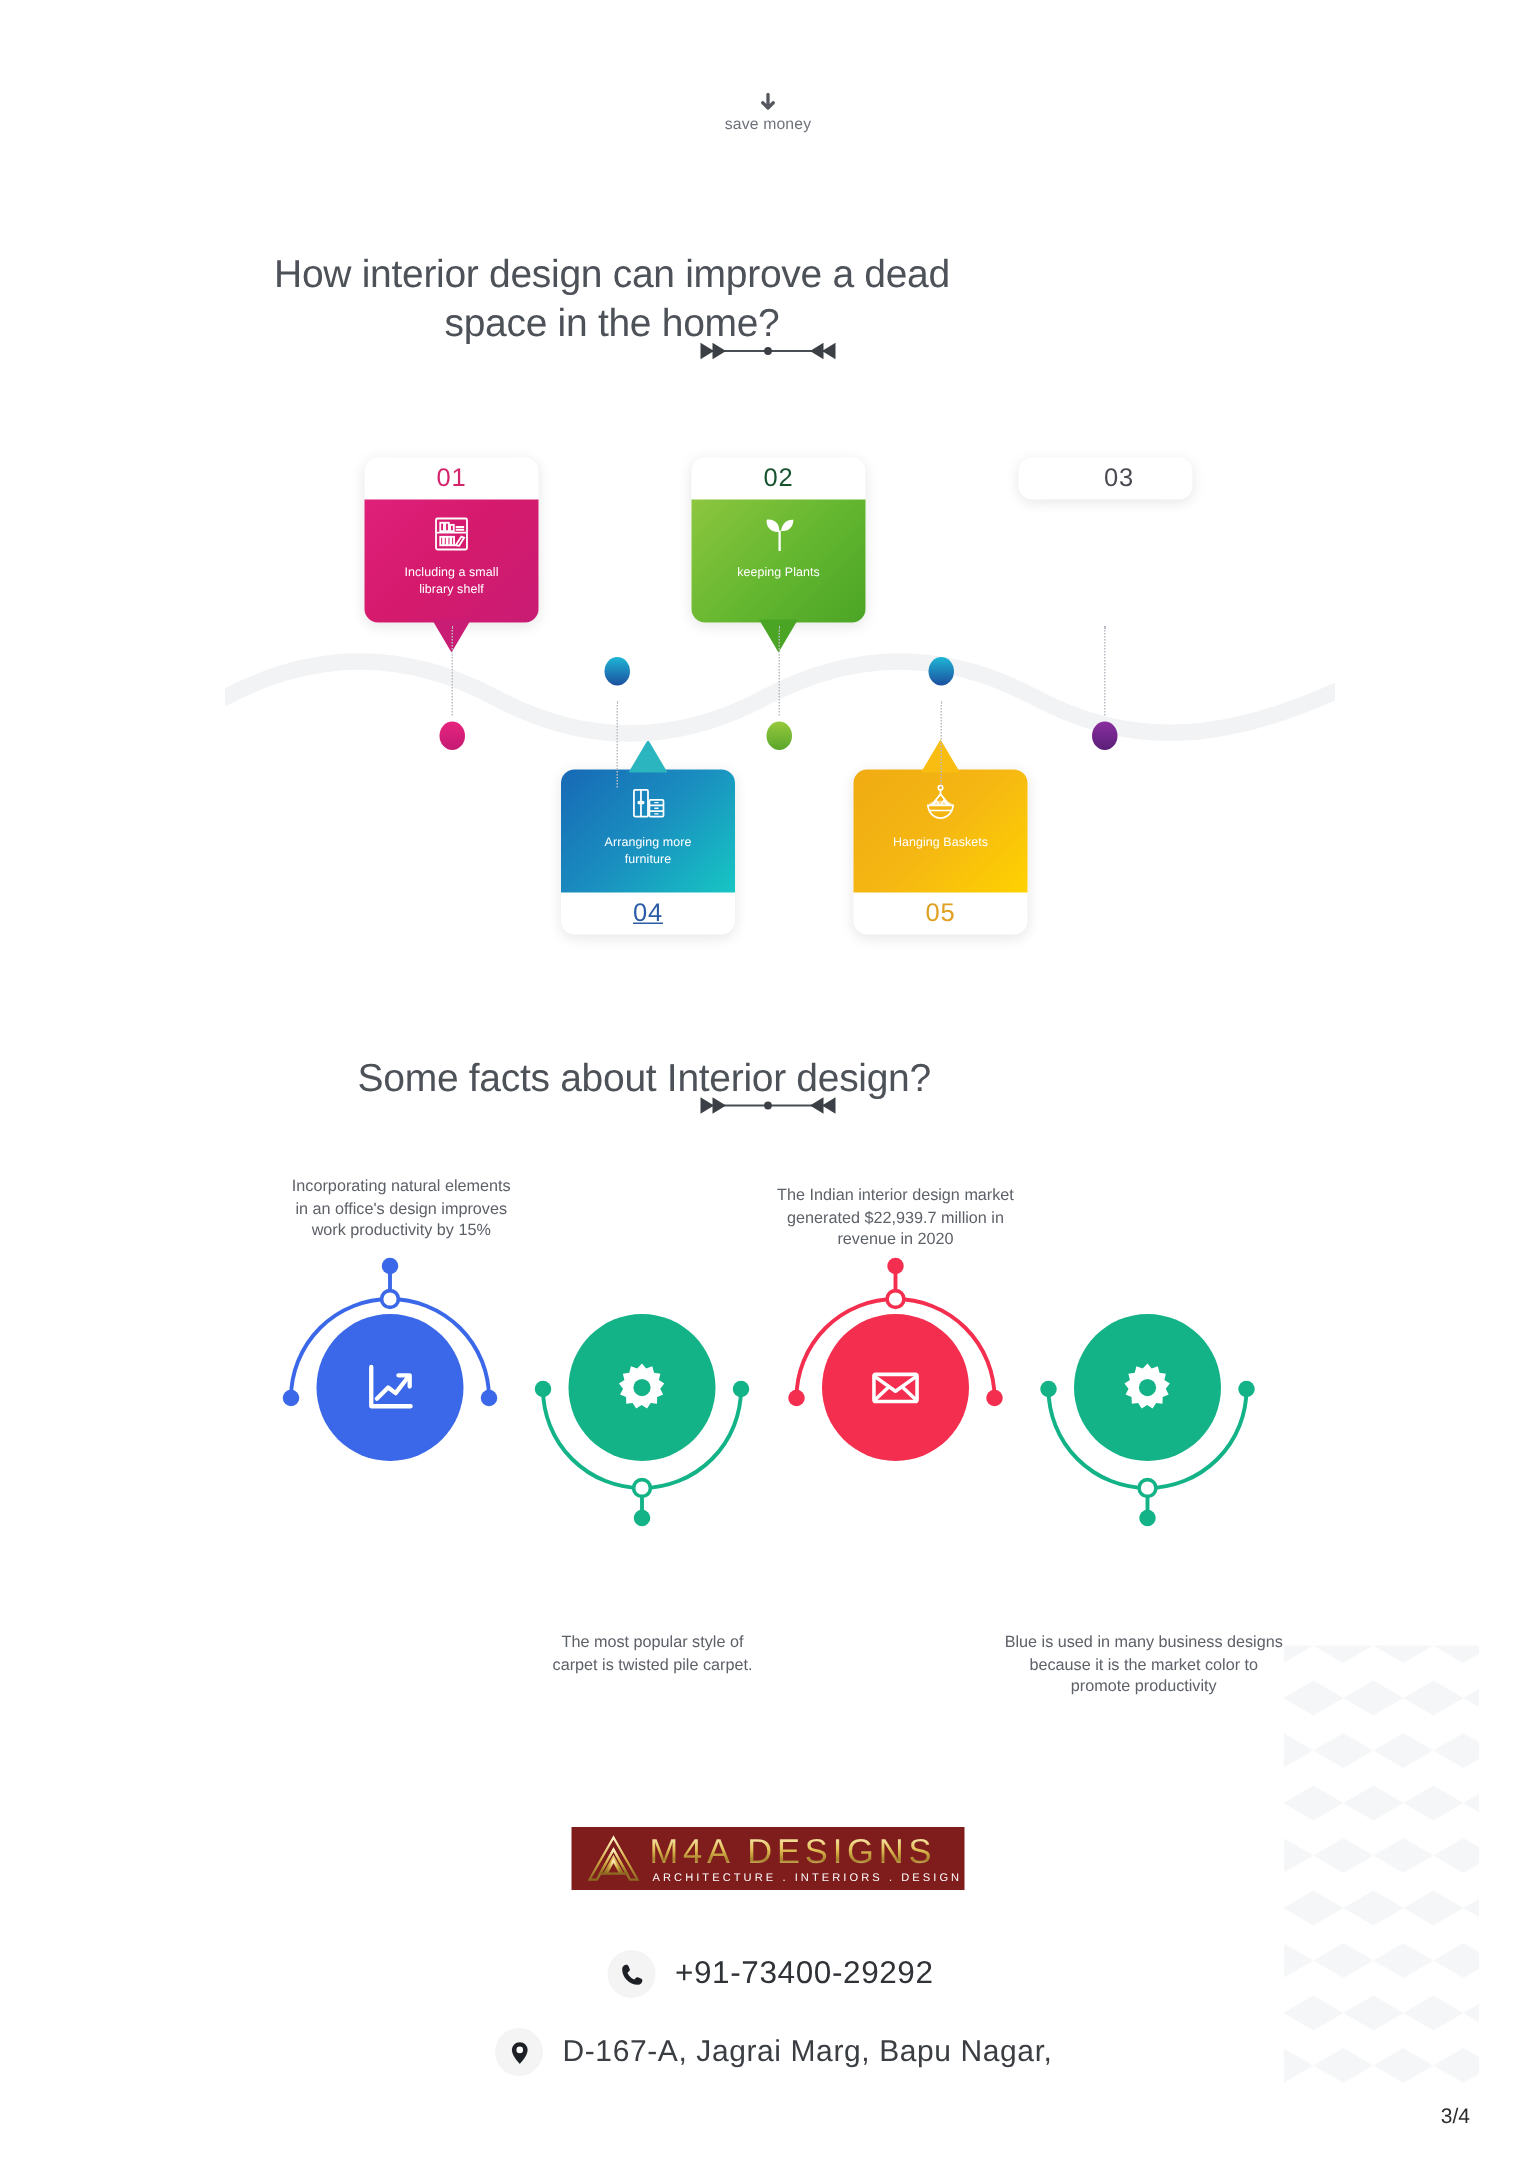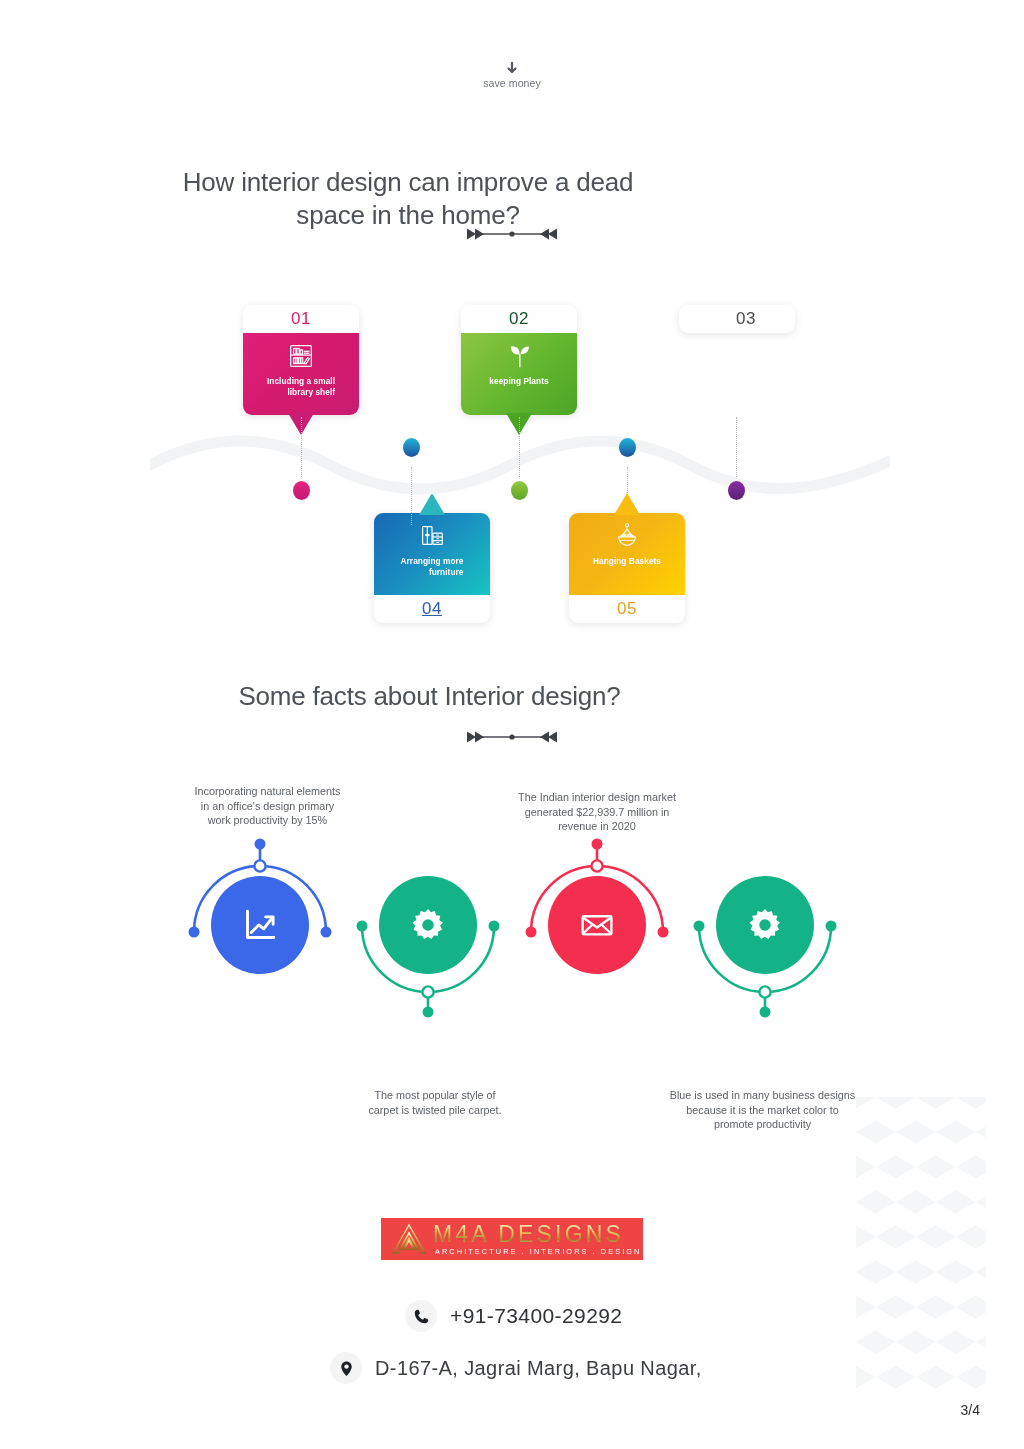--- a/index.html
+++ b/index.html
@@ -38,21 +38,21 @@
     font-size: 10.5px; line-height: 13px; color: #6e727a; letter-spacing: .1px;
   }
 
   
   .section-title {
     position: absolute; left: 0; width: 816px; text-align: center;
     font-size: 26px; line-height: 33px; color: #4d5158; font-weight: 400;
     letter-spacing: -.2px;
   }
   #h1 { top: 166px; }
-  #h2 { top: 680px; padding-left: 43px; }
+  #h2 { top: 702px; padding-left: 43px; }
   .title-divider {
     position: absolute; left: 0; width: 1024px; height: 14px; text-align: center;
   }
   #d1 { top: 227px; }
   #d2 { top: 730px; }
 
   
   .card {
     position: absolute;
     width: 116px; border-radius: 9px;
@@ -65,22 +65,22 @@
     font-size: 17px; letter-spacing: .5px; font-weight: 400;
   }
   .card .body {
     position: relative; height: 82px;
     display: flex; flex-direction: column; align-items: center; justify-content: flex-start;
     padding-top: 8px;
   }
   .card .body .ico { width: 30px; height: 30px; margin-bottom: 5px; }
   .card .body .ico svg { width: 100%; height: 100%; display: block; }
   .card .lbl {
-    font-size: 8.3px; line-height: 10.5px; color: #fff; text-align: right;
-    padding: 0 8px; font-weight: 700; letter-spacing: .05px;
+    font-size: 8.3px; line-height: 10.5px; color: #fff; text-align: center;
+    padding: 0 8px; font-weight: 400; letter-spacing: .05px;
   }
   .card .pointer {
     position: absolute; left: 50%; transform: translateX(-50%);
     width: 0; height: 0;
   }
   
   .card.top .body { border-radius: 0 0 9px 9px; }
   .card.top .pointer { bottom: -20px; border-left: 13px solid transparent; border-right: 13px solid transparent; }
   
   .card.bot .body { border-radius: 9px 9px 0 0; }
@@ -136,21 +136,21 @@
   .circle-unit .arcsvg { position: absolute; left: 0; top: 0; width: 160px; height: 180px; }
 
   #cu1 { left: 180px; top: 838px; }
   #cu2 { left: 348px; top: 838px; }
   #cu3 { left: 517px; top: 838px; }
   #cu4 { left: 685px; top: 838px; }
 
   
   .logo-box {
     position: absolute; left: 381px; top: 1218px;
-    width: 262px; height: 42px; background: #ef4444;
+    width: 262px; height: 42px; background: #7f1d1d;
     display: flex; align-items: center; padding-left: 8px;
   }
   .logo-mark { width: 40px; height: 34px; flex: 0 0 40px; }
   .logo-text { flex: 1; padding-left: 4px; }
   .logo-main {
     font-size: 23px; letter-spacing: 3.2px; font-weight: 400; line-height: 24px;
     background: linear-gradient(180deg,#fdf3c6 0%,#e4c158 45%,#a9822b 75%,#f3e2a5 100%);
     -webkit-background-clip: text; background-clip: text; color: transparent;
   }
   .logo-sub {
@@ -320,21 +320,21 @@
     <svg width="98" height="14" viewBox="0 0 98 14">
       <line x1="14" y1="7" x2="84" y2="7" stroke="#4a4d53" stroke-width="1.3"></line>
       <path d="M4 1.5 L13 7 L4 12.5 Z M12 1.5 L21 7 L12 12.5 Z" fill="#3c3f45"></path>
       <path d="M94 1.5 L85 7 L94 12.5 Z M86 1.5 L77 7 L86 12.5 Z" fill="#3c3f45"></path>
       <circle cx="49" cy="7" r="2.6" fill="#3c3f45"></circle>
     </svg>
   </div>
 
   <div class="fact-text" id="ft1">
     <span>Incorporating natural elements</span><br>
-    <span>in an office's design primary</span><br>
+    <span>in an office's design improves</span><br>
     <span>work productivity by 15%</span>
   </div>
   <div class="fact-text" id="ft2">
     <span>The Indian interior design market</span><br>
     <span>generated $22,939.7 million in</span><br>
     <span>revenue in 2020</span>
   </div>
   <div class="fact-text" id="ft3">
     <span>The most popular style of</span><br>
     <span>carpet is twisted pile carpet.</span>

